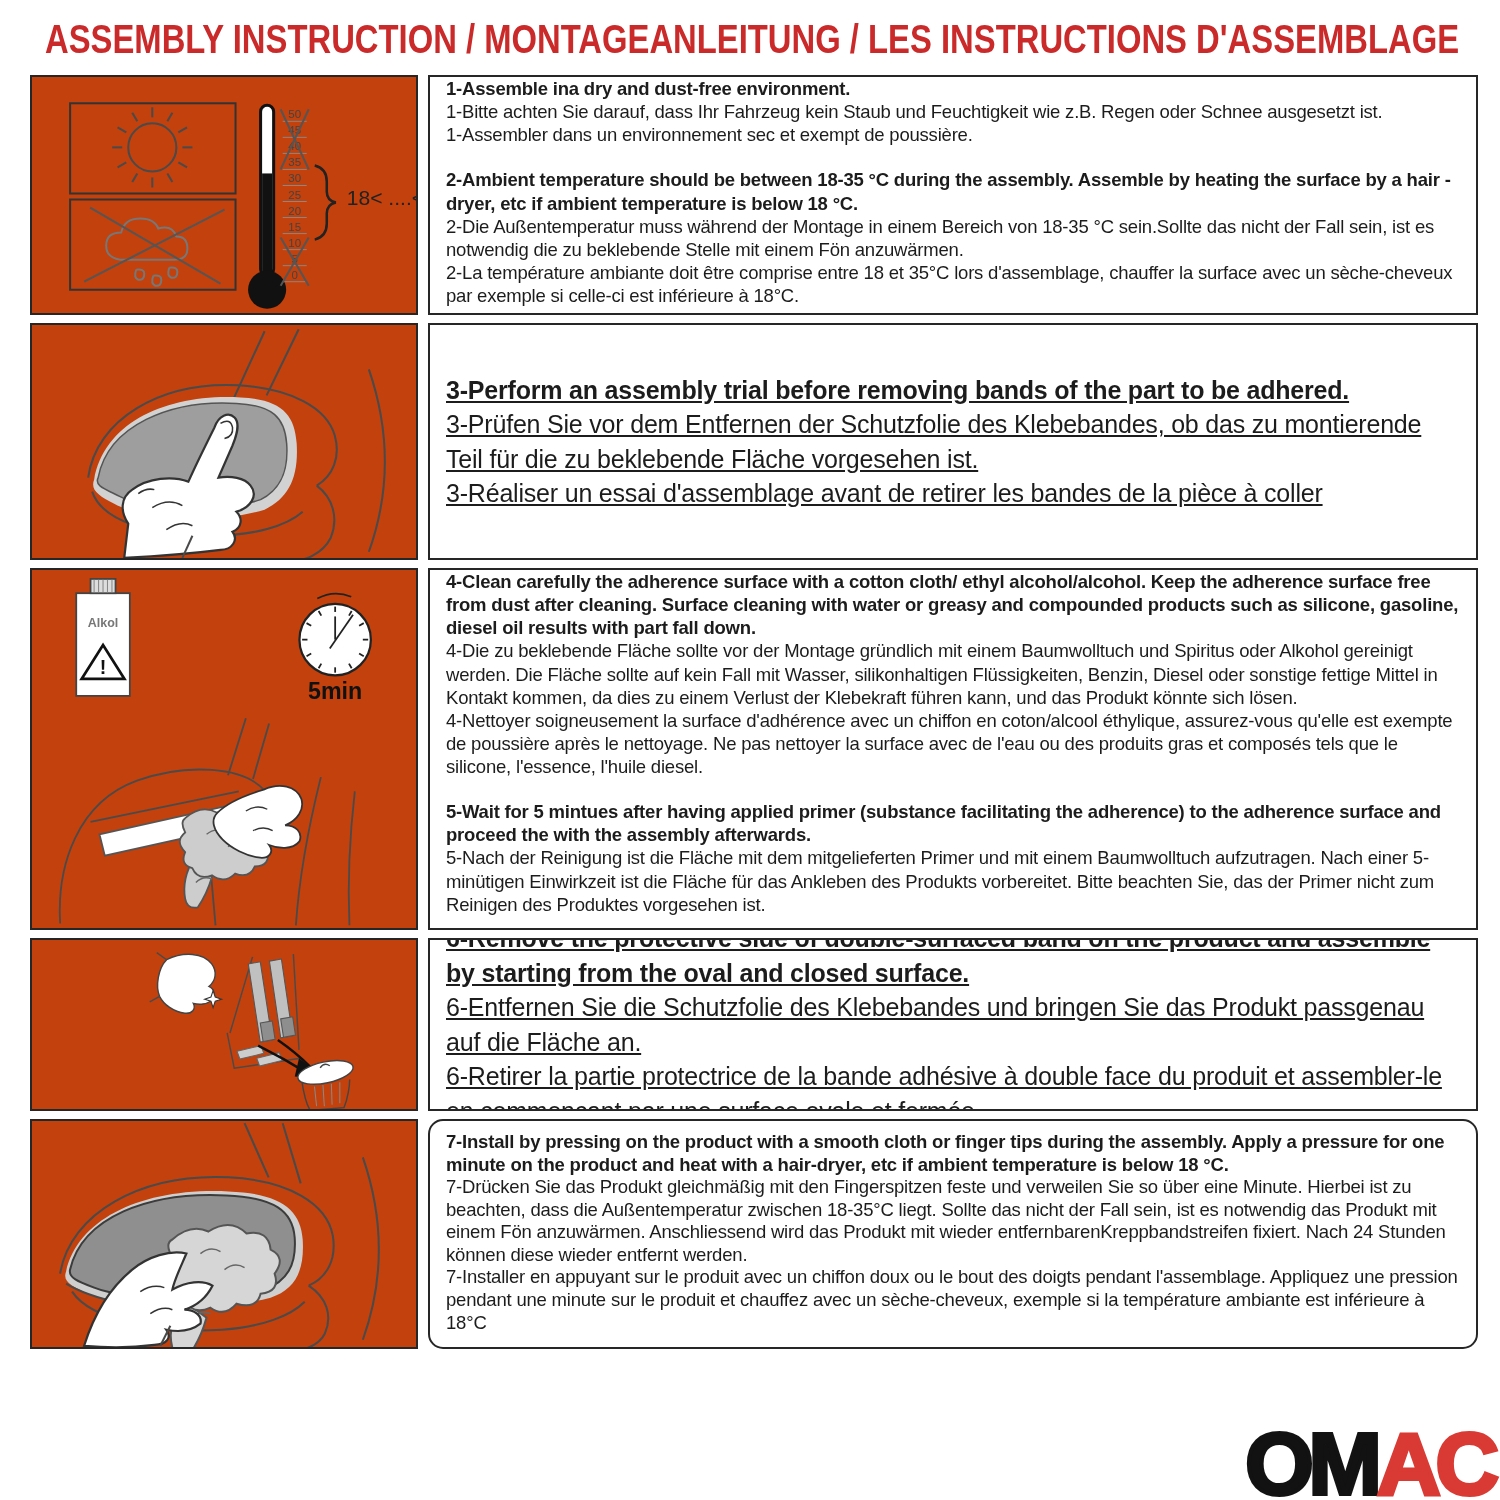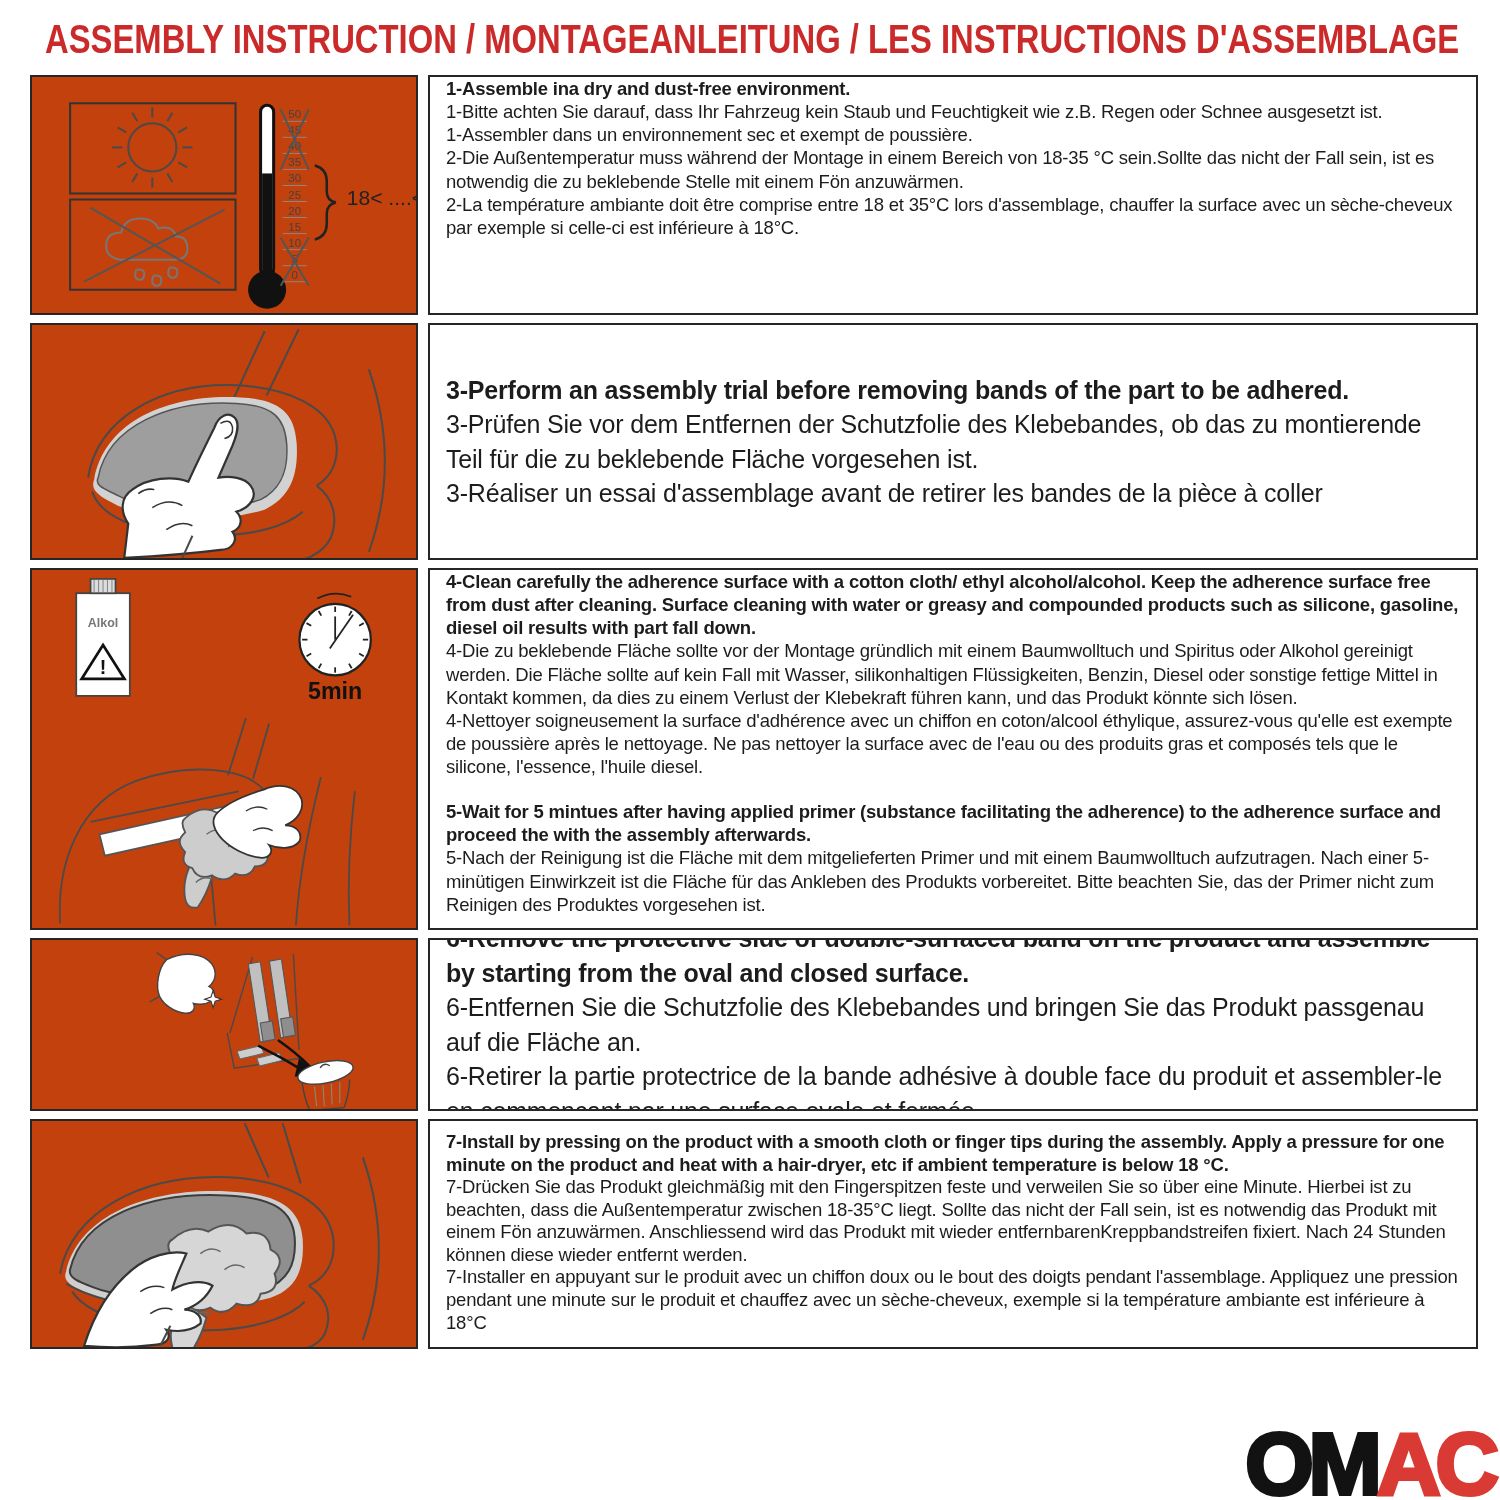--- a/index.html
+++ b/index.html
@@ -7,21 +7,21 @@
         font-family:"Liberation Sans", sans-serif;color:#1c1c1c;}
   .title{margin:16px 20px 12px 45px;color:#cb2a2a;font-size:41px;font-weight:bold;
          white-space:nowrap;transform:scaleX(0.80);transform-origin:left center;
          letter-spacing:0px;}
   .rows{margin:0 22px 0 30px;display:flex;flex-direction:column;gap:8px;}
   .row{display:flex;gap:10px;}
   .art{flex:0 0 388px;width:388px;border:2.5px solid #262626;background:#c2410c;box-sizing:border-box;}
   .art svg{display:block;width:100%;height:100%;}
   .txt{flex:1;border:2.5px solid #262626;background:#fff;box-sizing:border-box;
        padding:0 16px;overflow:hidden;}
-  .txt.center{display:flex;flex-direction:column;justify-content:center;}
+  .txt.center{display:flex;flex-direction:column;justify-content:center;text-decoration:underline;}
   .r1{height:240px;} .r2{height:237px;} .r3{height:362px;} .r4{height:173px;} .r5{height:230px;}
   p{margin:0;letter-spacing:-0.2px;}
   .b{font-weight:bold;}
   .gap{margin-top:22px;}
   .t-sm p{font-size:18.5px;line-height:1.25;}
   .t-md p{font-size:18.5px;line-height:1.22;}
   .t-lg p{font-size:25px;line-height:1.38;}
   .footer-logo{position:absolute;right:4px;bottom:-6px;background:#fff;padding:6px 2px 0 16px;
         font-weight:bold;font-size:88px;line-height:0.95;letter-spacing:-5px;white-space:nowrap;}
   .logo-black{color:#121212;-webkit-text-stroke:4px #121212;}
@@ -109,20 +109,21 @@
               <line x1="276" y1="160" x2="248" y2="208"></line>
           </g>
           <path d="M282,88 q12,3 12,16 v10 q0,9 9,11 q-9,2 -9,11 v10 q0,13 -12,16" stroke="#222" stroke-width="2.5" fill="none"></path>
           <text x="314" y="127" font-size="21" fill="#222">18&lt; ....&lt;35 C</text>
         </svg>
       </div>
       <div class="txt t-sm r1">
         <p class="b">1-Assemble ina dry and dust-free environment.</p>
         <p>1-Bitte achten Sie darauf, dass Ihr Fahrzeug kein Staub und Feuchtigkeit wie z.B. Regen oder Schnee ausgesetzt ist.</p>
         <p>1-Assembler dans un environnement sec et exempt de poussière.</p>
+        <p class="b gap">2-Ambient temperature should be between 18-35 °C  during the assembly. Assemble by heating the surface by a hair -dryer, etc if ambient temperature is below 18 °C.</p>
         <p>2-Die Außentemperatur muss während der Montage in einem Bereich von 18-35 °C  sein.Sollte das nicht der Fall sein, ist es notwendig die zu beklebende Stelle mit einem Fön anzuwärmen.</p>
         <p>2-La température ambiante doit être comprise entre 18 et 35°C lors d'assemblage, chauffer la surface avec un sèche-cheveux par exemple si celle-ci est inférieure à 18°C.</p>
       </div>
     </div>
 
     <div class="row">
       <div class="art r2">
         <svg viewBox="0 0 383 232">
           <g stroke="#4a4a4a" stroke-width="2" fill="none">
             <path d="M232,6 L198,80"></path>
@@ -276,21 +277,21 @@
             <path d="M168,132 q10,-8 20,-2" stroke="#666" stroke-width="1.5"></path>
             <path d="M192,148 q10,-8 20,-2" stroke="#666" stroke-width="1.5"></path>
             <path d="M160,196 q8,-8 18,-4" stroke="#666" stroke-width="1.5"></path>
             <path d="M52,224 C62,192 78,166 100,148 C116,135 138,128 154,132 C148,146 142,158 140,168 C154,160 170,158 180,164 C174,176 164,184 152,188 C162,188 170,194 168,202 C158,210 144,210 134,208 C140,216 134,223 122,223 C100,226 74,226 52,224 Z" fill="#fff" stroke="#333" stroke-width="2.2"></path>
             <path d="M108,170 q12,-8 24,-4" stroke="#333" stroke-width="1.5"></path>
             <path d="M118,192 q12,-8 22,-4" stroke="#333" stroke-width="1.5"></path>
             <path d="M128,224 L138,204"></path>
           </g>
         </svg>
       </div>
-      <div class="txt t-md r5" style="padding-top:10px;">
+      <div class="txt t-md r5" style="padding-top:10px;border-radius:15px;">
         <p class="b">7-Install by pressing on the product with a smooth cloth or finger tips during the assembly. Apply a pressure for one minute on the product and heat with a hair-dryer, etc if ambient temperature is below 18 °C.</p>
         <p>7-Drücken Sie das Produkt gleichmäßig mit den Fingerspitzen feste und verweilen Sie so über eine Minute. Hierbei ist zu beachten, dass die Außentemperatur zwischen 18-35°C liegt. Sollte das nicht der Fall sein, ist es notwendig das Produkt mit einem Fön anzuwärmen. Anschliessend wird das Produkt mit wieder entfernbarenKreppbandstreifen fixiert. Nach 24 Stunden können diese wieder entfernt werden.</p>
         <p>7-Installer en appuyant sur le produit avec un chiffon doux ou le bout des doigts pendant l'assemblage. Appliquez une pression pendant une minute sur le produit et chauffez avec un sèche-cheveux, exemple si la température ambiante est inférieure à 18°C</p>
       </div>
     </div>
 
   </div>
 
   <div class="footer-logo">
     <span class="logo-black">OM</span><span class="logo-red">AC</span>

